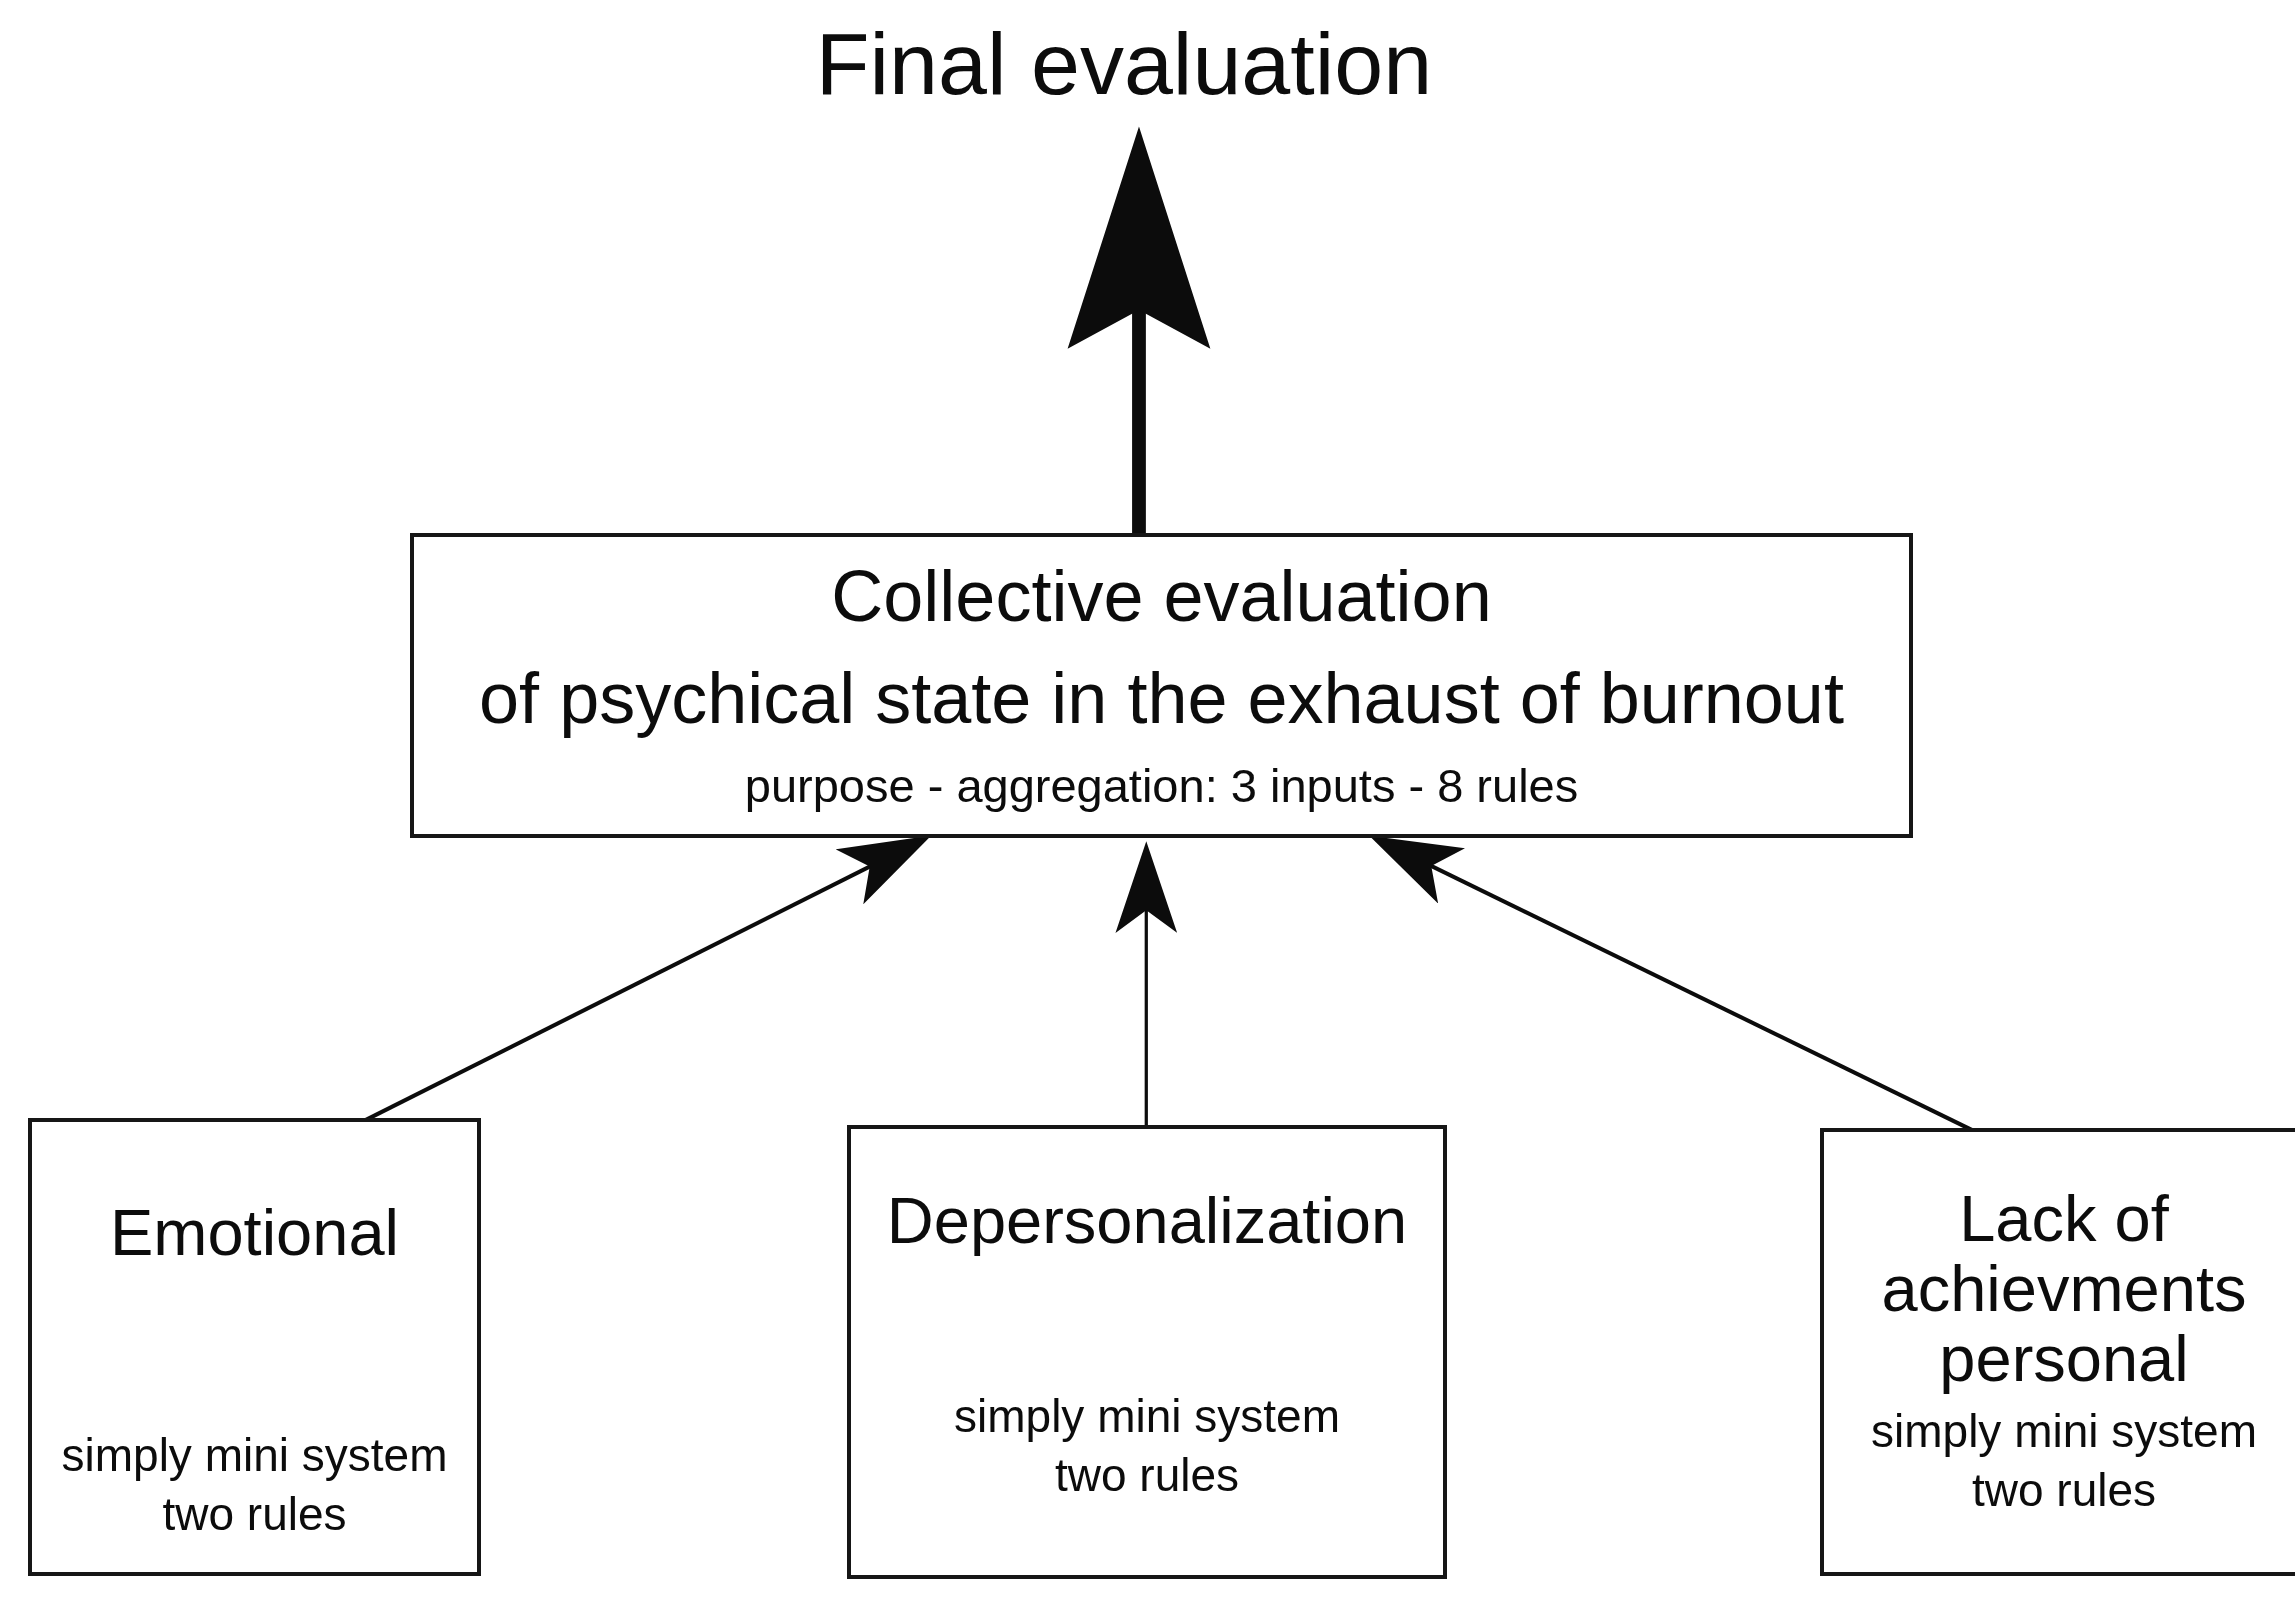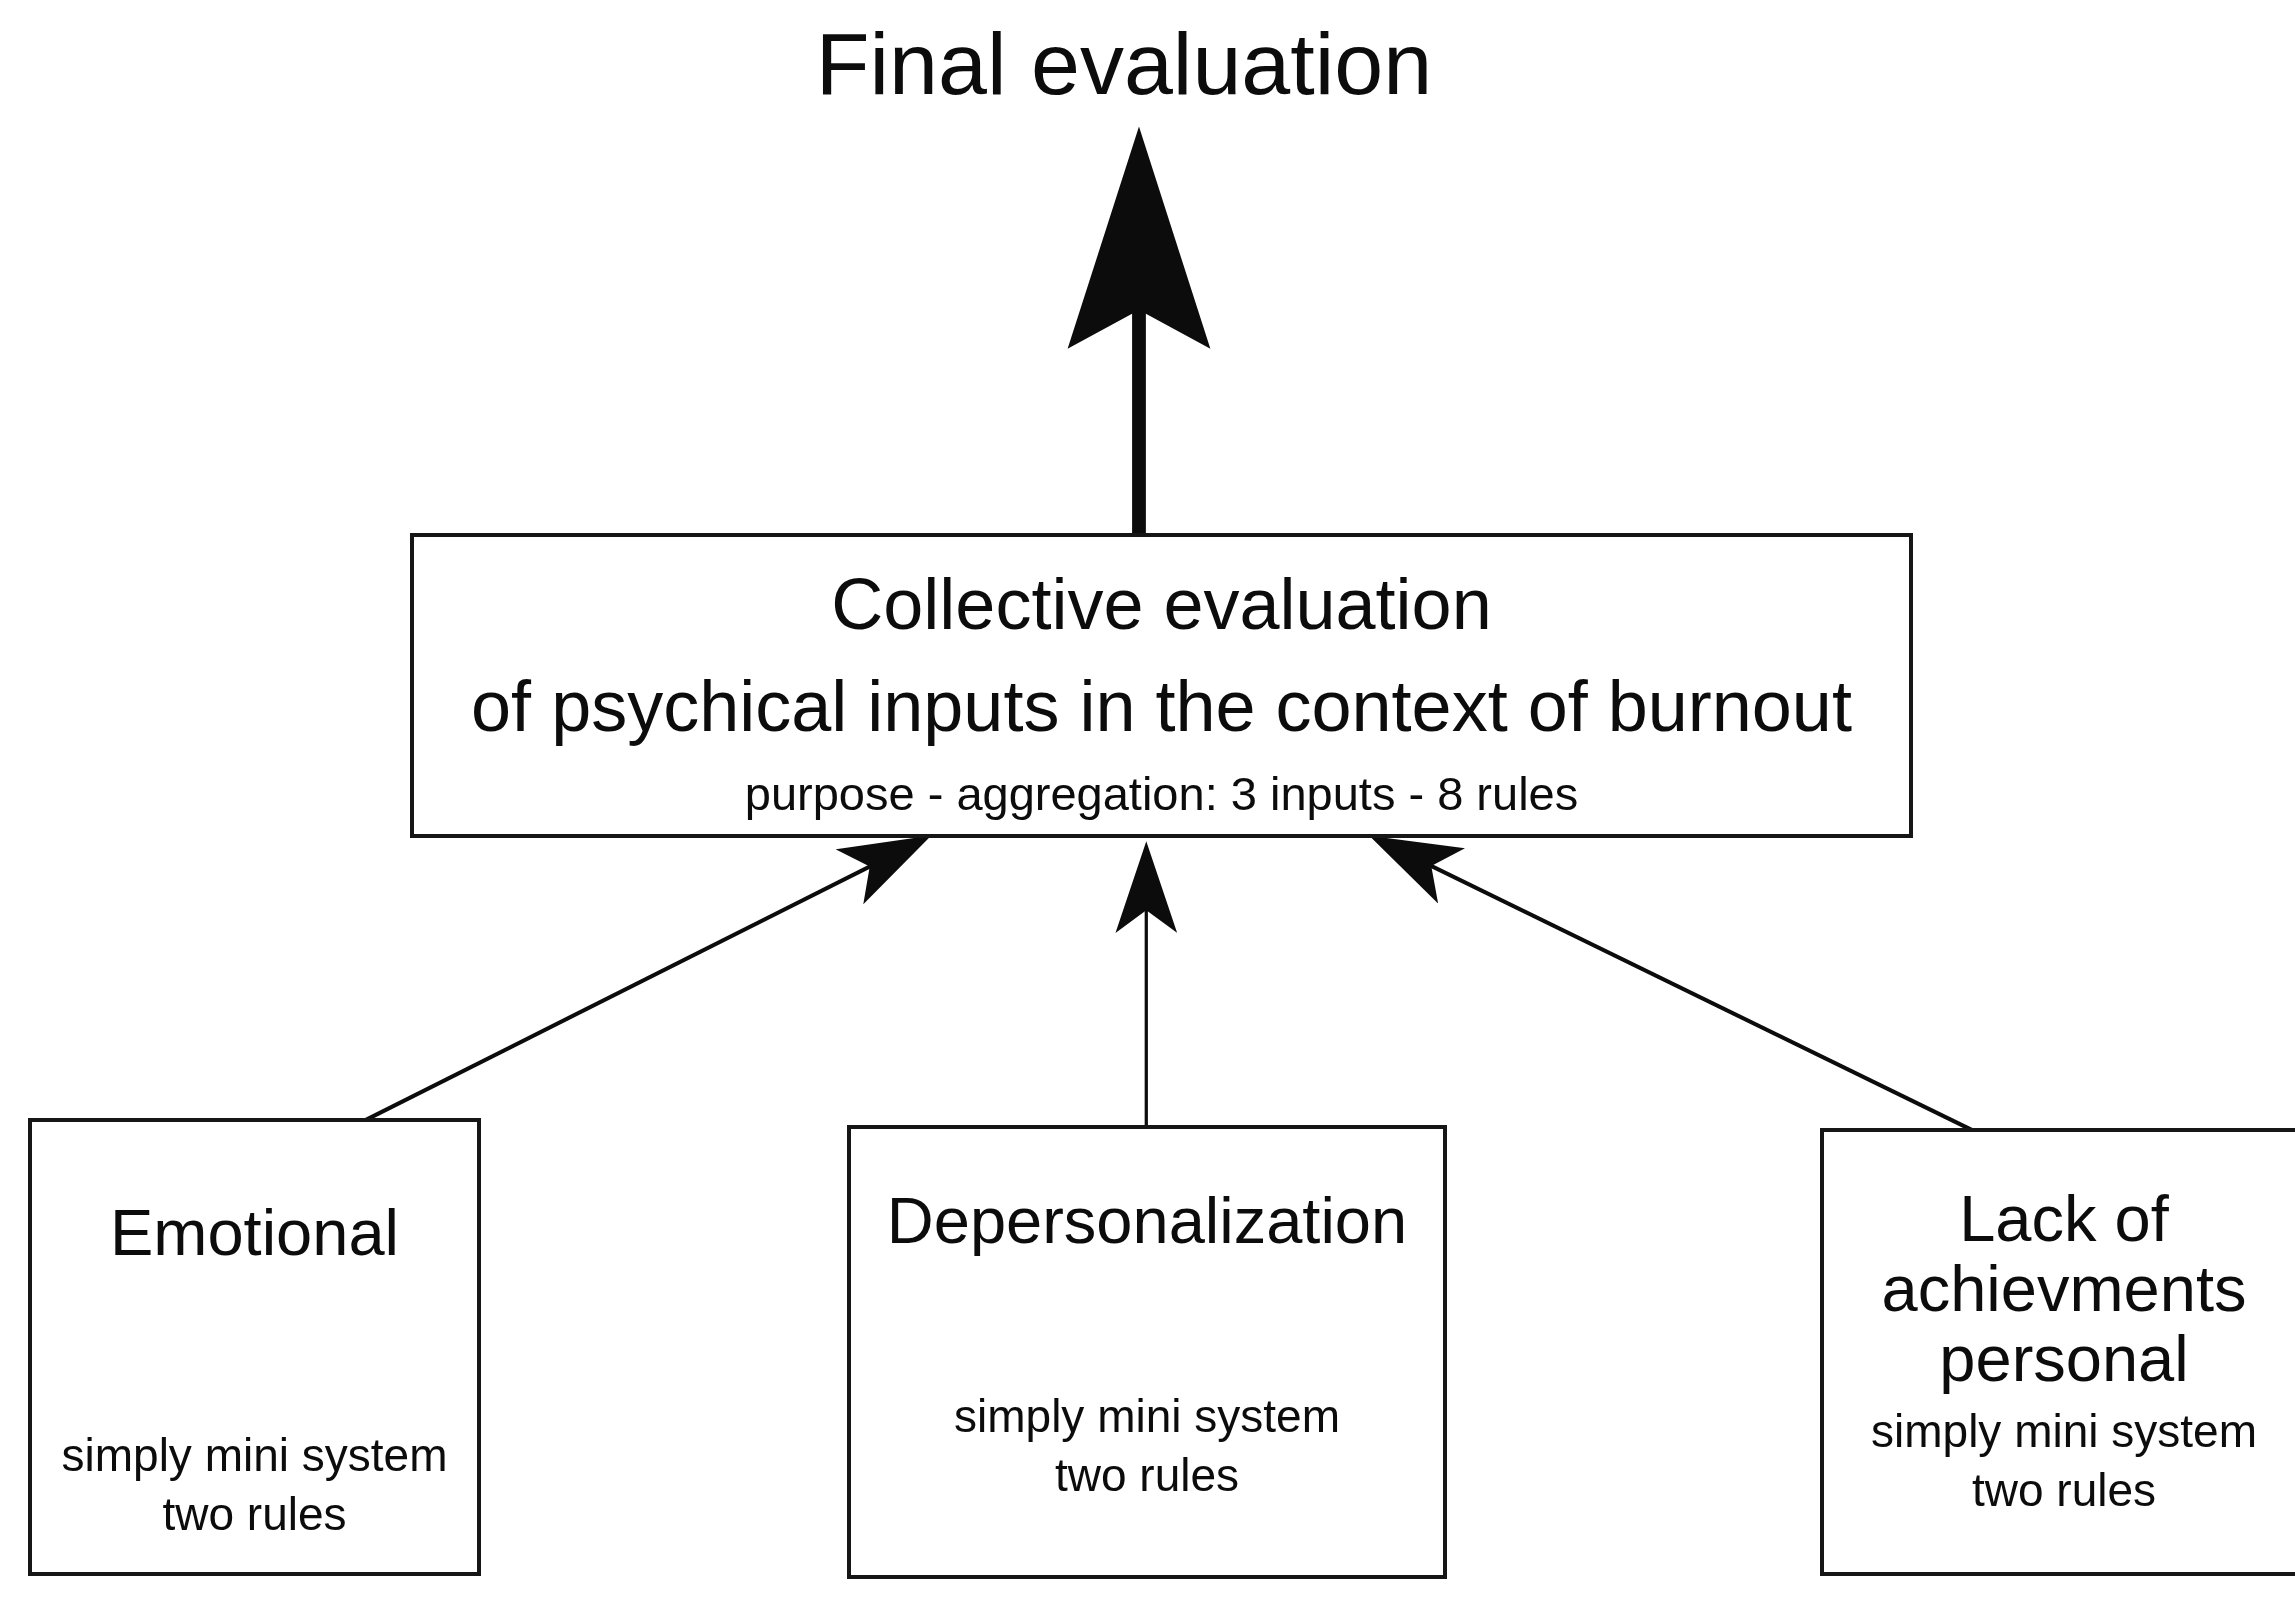--- a/index.html
+++ b/index.html
@@ -13,21 +13,21 @@
   }
   .final-title {
     position:absolute; left:714px; top:11.4px; width:820px;
     font-size:88px; line-height:1.2; text-align:center; white-space:nowrap;
   }
   svg.arrow-layer { position:absolute; left:0; top:0; color:var(--ink); }
   .box {
     position:absolute; background:var(--paper); border:4.9px solid #161616;
     display:flex; flex-direction:column; align-items:center; text-align:center;
   }
-  .box-collective { left:410px; top:533px; width:1503px; height:305px; padding-top:16px; }
+  .box-collective { left:410px; top:533px; width:1503px; height:305px; padding-top:8px; }
   .box-collective .c-line { font-size:72px; line-height:102px; white-space:nowrap; }
   .box-collective .c-sub  { font-size:47px; line-height:60px; margin-top:7px; white-space:nowrap; }
   .input-box { border-width:4px; }
   .box-emotional { left:28px;   top:1118px; width:453px; height:458px; padding-top:67px; }
   .box-deperson  { left:847px; top:1125px; width:600px; height:454px; padding-top:50px; }
   .box-lack      { left:1820px; top:1128px; width:488px; height:448px; padding-top:52px; }
   .b-title span { display:block; font-size:65px; white-space:nowrap; }
   .box-emotional .b-title span { line-height:88px; }
   .box-deperson  .b-title span { line-height:84px; }
   .box-lack      .b-title span { line-height:70px; }
@@ -59,21 +59,21 @@
 
     <line x1="440" y1="1386" x2="1140" y2="1034" stroke="currentColor" stroke-width="5" marker-end="url(#stealth)"></line>
 
     <line x1="1413" y1="1392" x2="1413" y2="1046" stroke="currentColor" stroke-width="4" marker-end="url(#stealth)"></line>
 
     <line x1="2433" y1="1394" x2="1696" y2="1034" stroke="currentColor" stroke-width="5" marker-end="url(#stealth)"></line>
   </svg>
 
   <div class="box box-collective">
     <div class="c-line">Collective evaluation</div>
-    <div class="c-line">of psychical inputs in the context of burnout</div>
+    <div class="c-line">of psychical state in the exhaust of burnout</div>
     <div class="c-sub">purpose - aggregation: 3 inputs - 8 rules</div>
   </div>
 
   <div class="box input-box box-emotional">
     <div class="b-title">
       <span>Emotional</span>
     </div>
     <div class="b-note">
       <span>simply mini system</span>
       <span>two rules</span>

